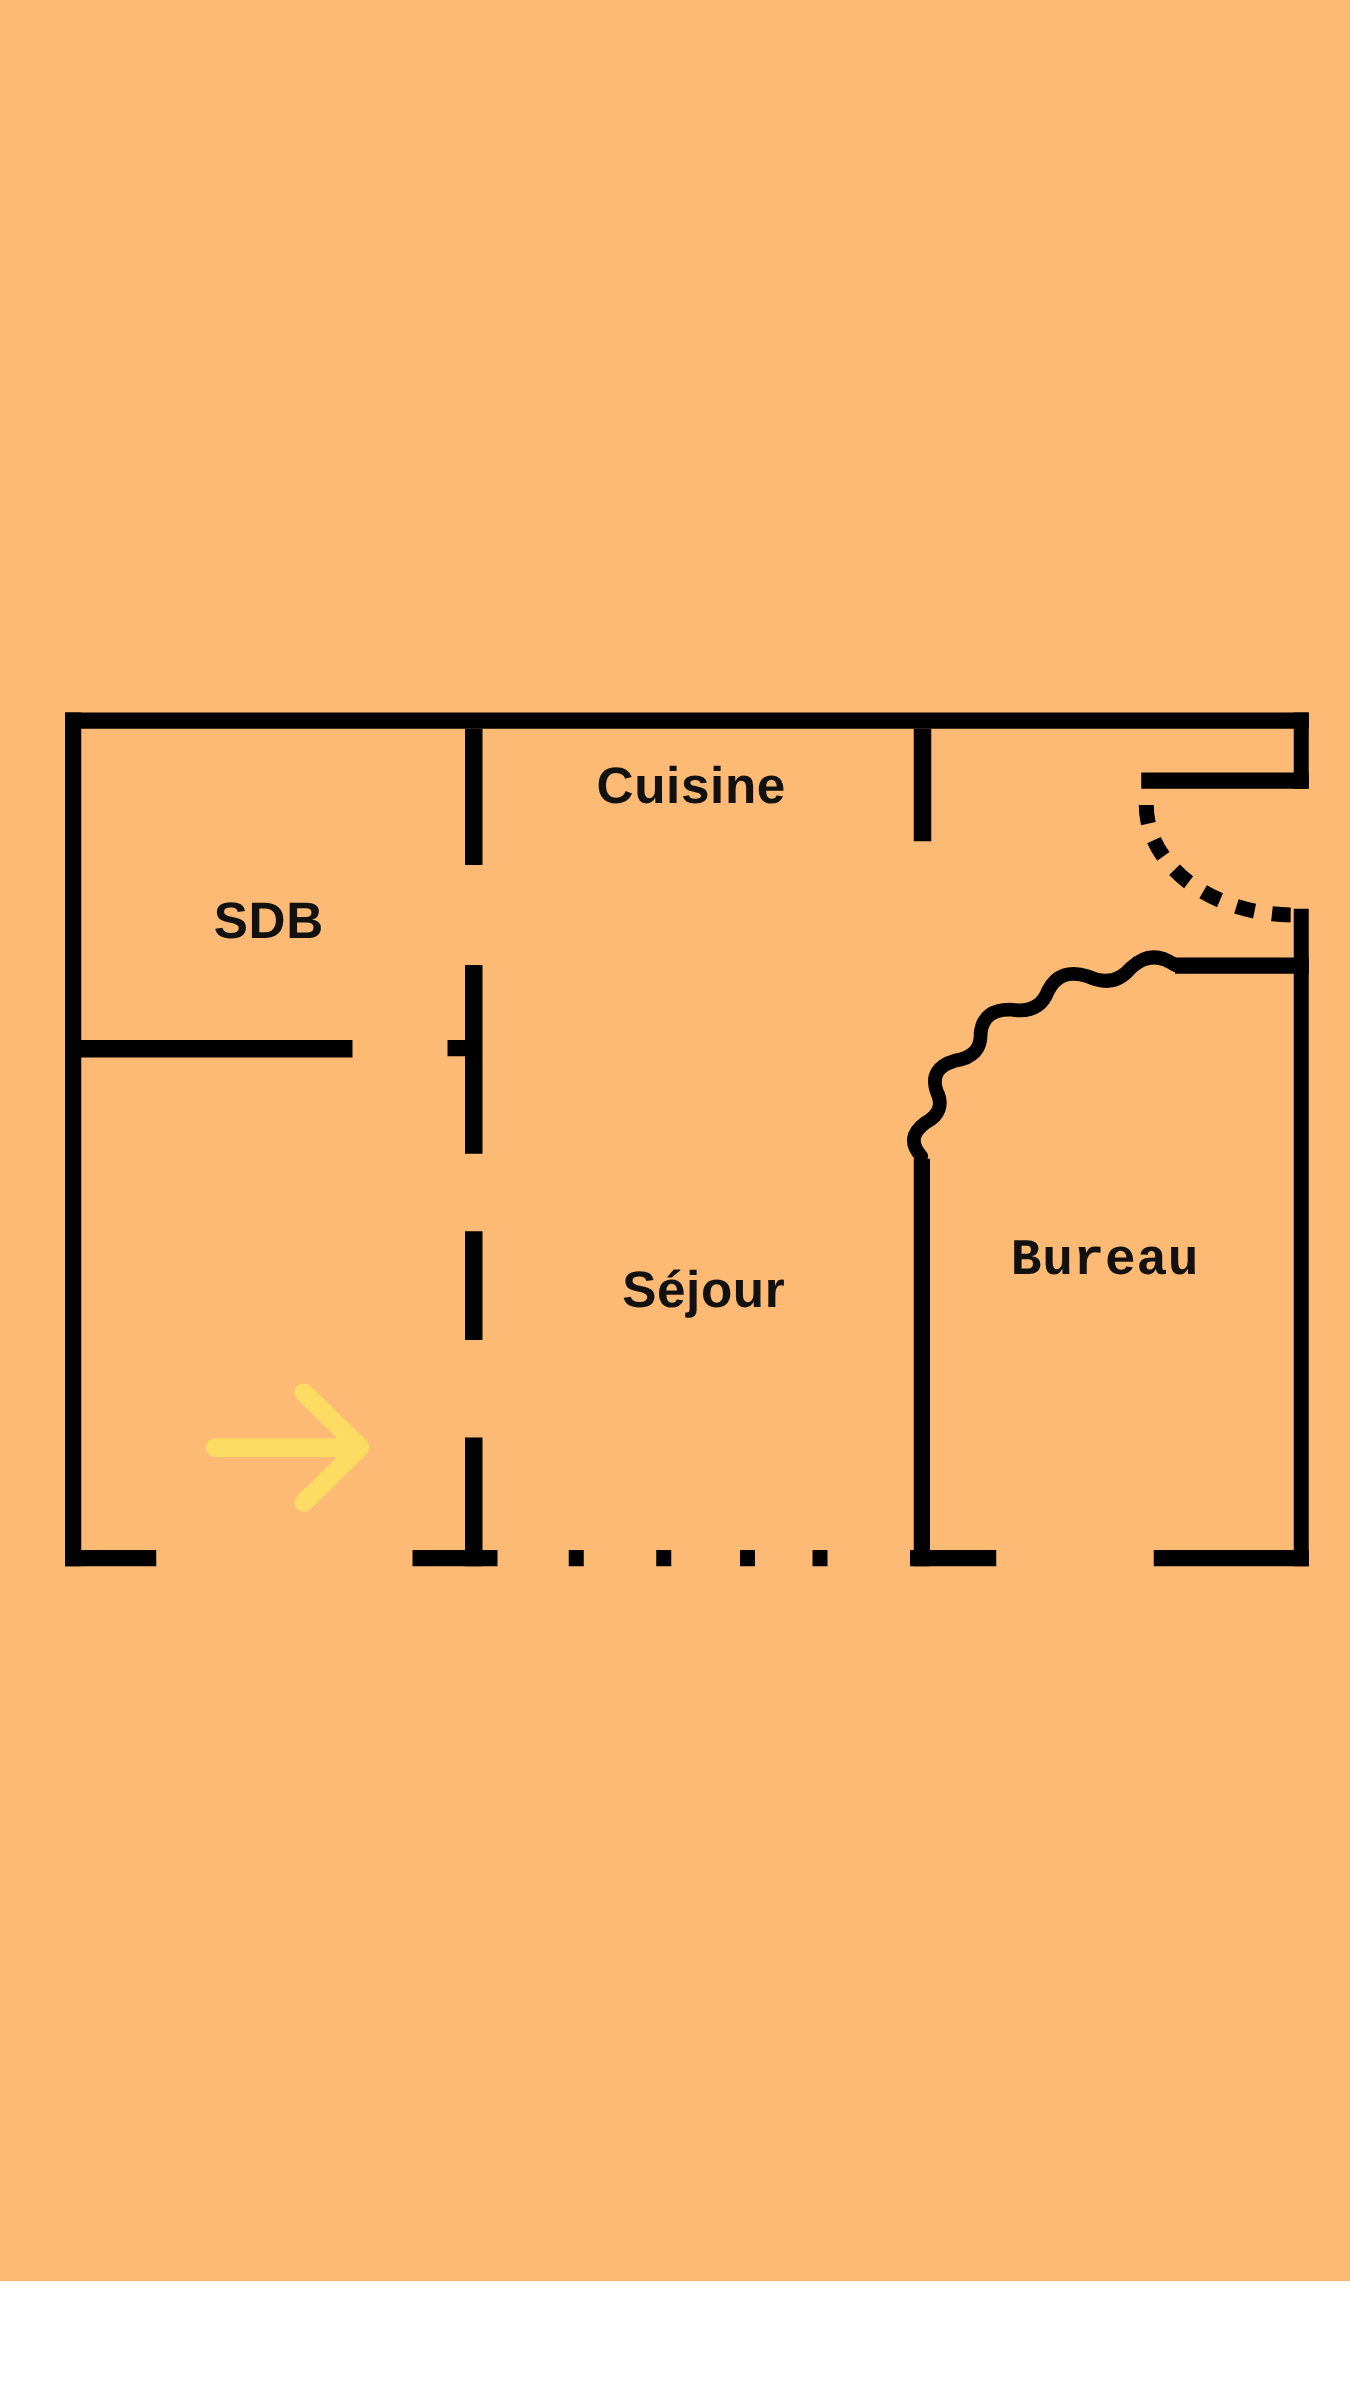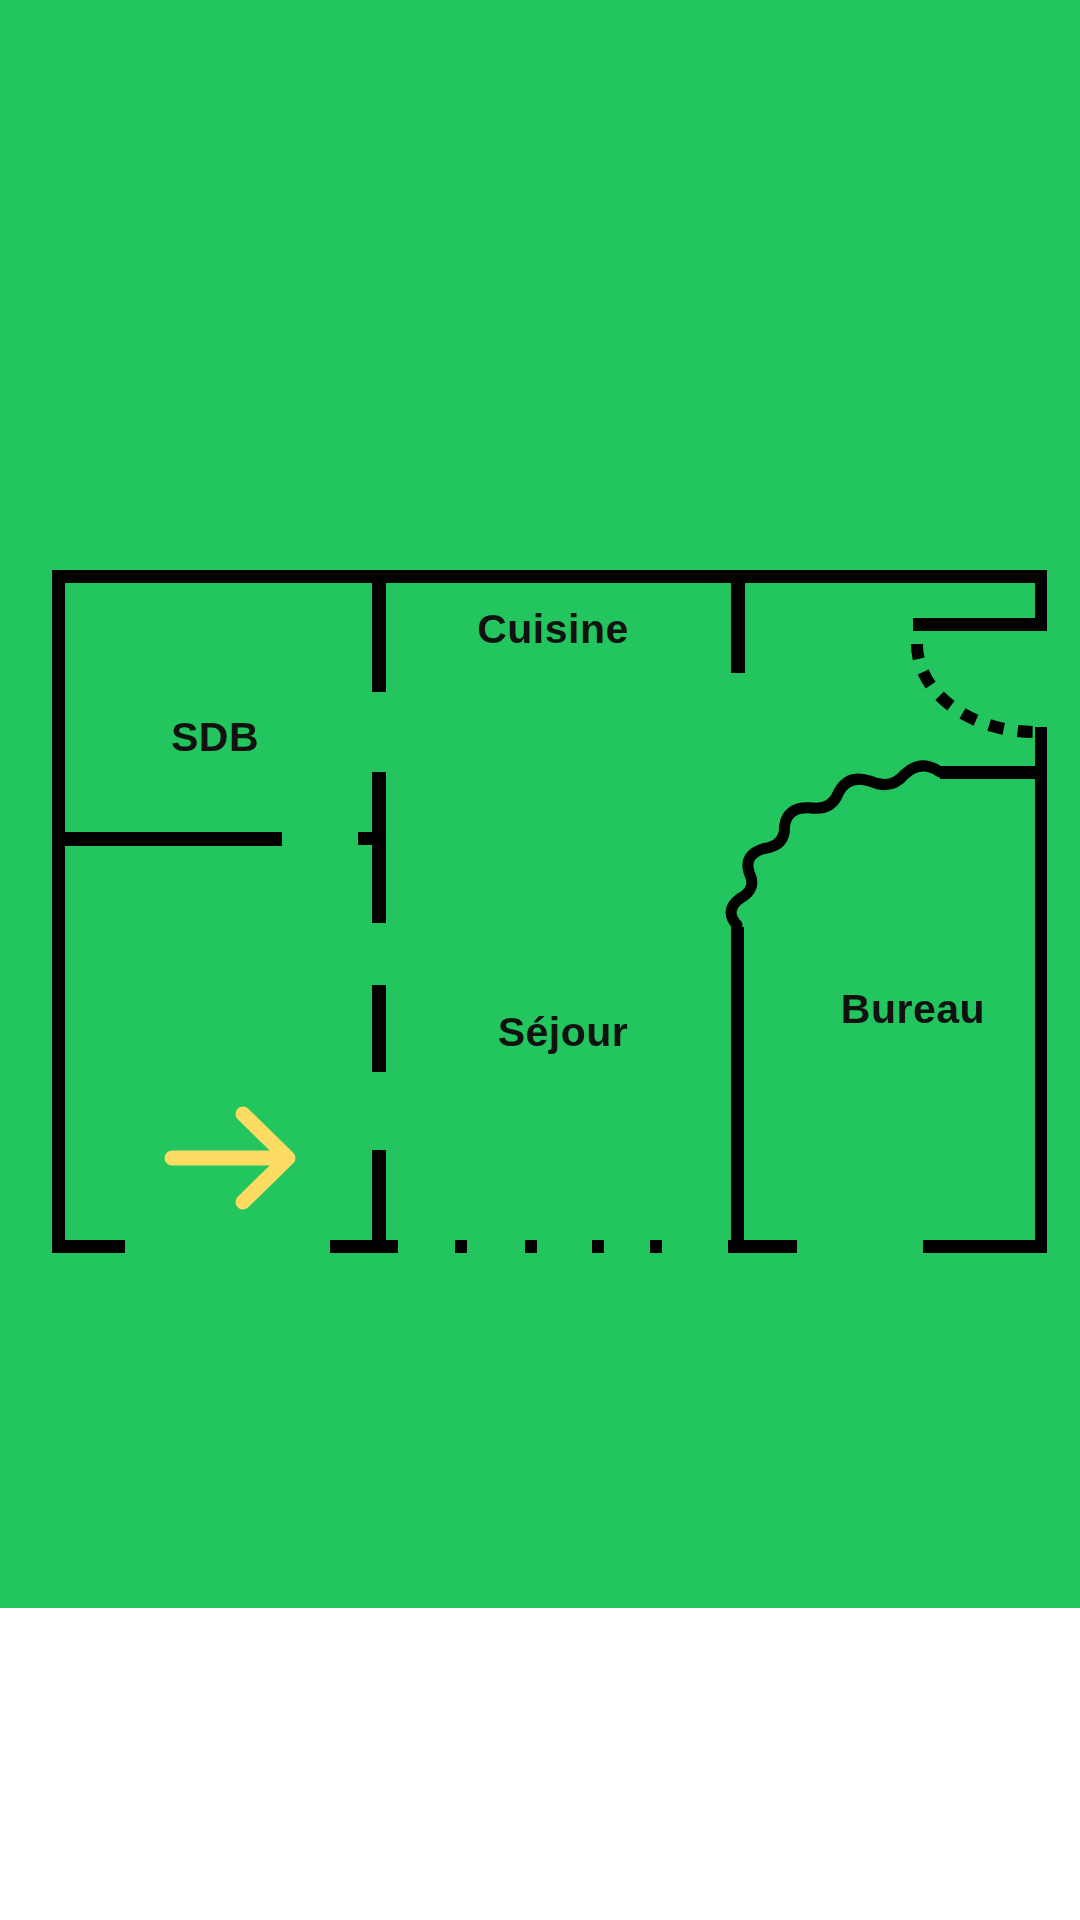--- a/index.html
+++ b/index.html
@@ -3,22 +3,22 @@
 <meta charset="utf-8">
 <style>
   html, body {
     margin: 0;
     padding: 0;
     background: #ffffff;
   }
   .canvas {
     position: relative;
     width: 1080px;
-    height: 1608px;
-    background: #22c55e;
+    height: 1825px;
+    background: #fdba74;
     overflow: hidden;
     font-family: "Liberation Sans", sans-serif;
   }
   .plan-svg {
     position: absolute;
     left: 0;
     top: 0;
   }
   .room-label {
     position: absolute;
@@ -27,21 +27,21 @@
     font-weight: 700;
     font-size: 41px;
     color: #111111;
     letter-spacing: 0.5px;
     white-space: nowrap;
   }
   .label-cuisine { left: 553px; top: 629px; }
   .label-sdb     { left: 215px; top: 737px; }
   .label-sejour  { left: 563px; top: 1032px; }
   .label-chambre { left: 223px; top: 1058px; }
-  .label-bureau  { left: 913px; top: 1009px; }
+  .label-bureau  { left: 884px; top: 1009px; font-family: Liberation Mono, monospace; }
 </style>
 </head>
 <body>
 
 <div class="canvas">
 
   <svg class="plan-svg" width="1080" height="1920" viewBox="0 0 1080 1920">
 
     <g fill="#000000">
 

